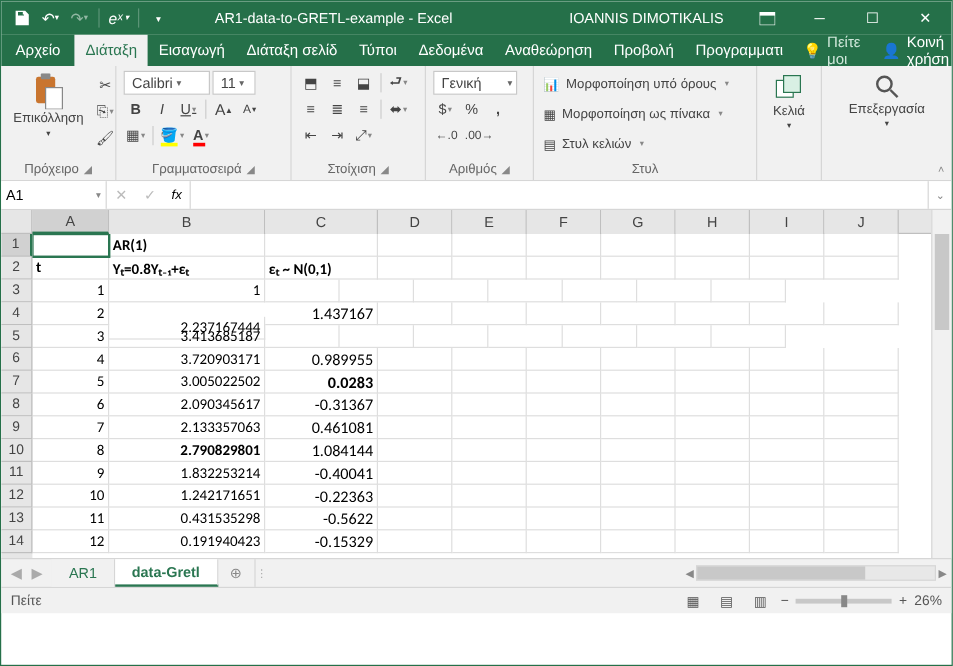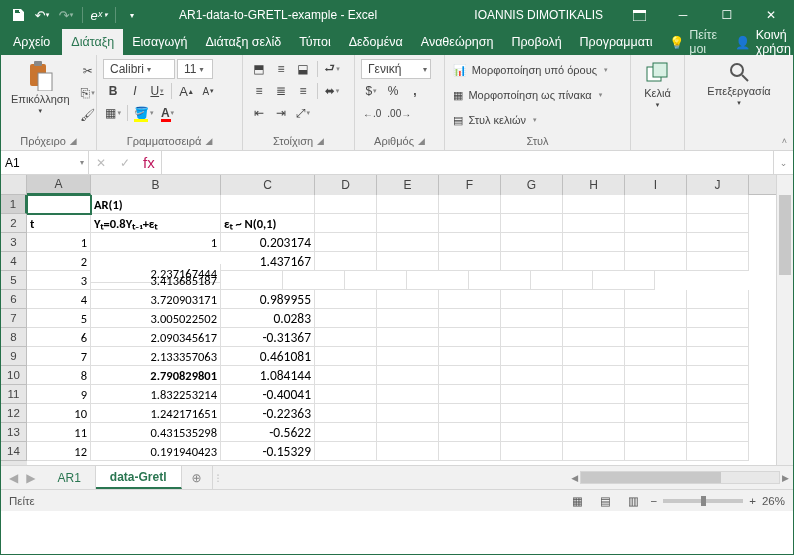--- a/index.html
+++ b/index.html
@@ -40,21 +40,21 @@
 .italic{font-style:italic}
 .underline{text-decoration:underline}
 .style-item{display:flex;align-items:center;gap:5px;height:22px;padding:0 2px;cursor:pointer;white-space:nowrap}
 .style-item .dd{font-size:7px;color:#888;margin-left:2px}
 .namebox-row{height:24px;background:#fff;border-bottom:1px solid #d6d6d6;display:flex;align-items:stretch}
 .namebox{width:88px;border-right:1px solid #d6d6d6;display:flex;align-items:center;font-size:12px;padding:0 4px;background:#fff}
 .namebox input{border:none;outline:none;width:100%;font-size:12px}
 .namebox .dd{font-size:8px;color:#888}
 .fx-controls{display:flex;align-items:center;border-right:1px solid #d6d6d6}
 .fx-btn{width:24px;height:100%;display:flex;align-items:center;justify-content:center;color:#bbb;font-size:12px}
-.fx-lab{color:#be185d;padding:0 6px;font-size:15px}
+.fx-lab{font-style:italic;color:#000000;padding:0 6px;font-size:11px}
 .formula-bar{flex:1;display:flex;align-items:center;padding:0 6px;font-size:12px}
 .fb-expand{width:20px;border-left:1px solid #d6d6d6;display:flex;align-items:center;justify-content:center;color:#888;font-size:9px}
 .grid-area{position:relative;height:290px;background:#fff;overflow:hidden}
 .col-headers{position:absolute;top:0;left:0;right:17px;height:20px;display:flex;background:#e6e6e6;border-bottom:1px solid #bfbfbf}
 .corner{width:26px;height:20px;background:#e6e6e6;border-right:1px solid #bfbfbf;border-bottom:1px solid #bfbfbf}
 .ch{height:20px;border-right:1px solid #bfbfbf;display:flex;align-items:center;justify-content:center;font-size:12px;color:#444;background:#e6e6e6}
 .ch.sel{background:#d1d1d1;border-bottom:2px solid #2a7651}
 .row-headers{position:absolute;top:20px;left:0;width:26px;bottom:0;background:#e6e6e6}
 .rh{height:19px;border-bottom:1px solid #bfbfbf;border-right:1px solid #bfbfbf;display:flex;align-items:center;justify-content:center;font-size:11.5px;color:#444;background:#e6e6e6}
 .rh.sel{background:#d1d1d1;border-right:2px solid #2a7651}
@@ -384,21 +384,20 @@
         <div class="cell calibri" style="width: 62px;"></div>
         <div class="cell calibri" style="width: 62px;"></div>
         <div class="cell calibri" style="width: 62px;"></div>
         <div class="cell calibri" style="width: 62px;"></div>
         <div class="cell calibri" style="width: 62px;"></div>
         <div class="cell calibri" style="width: 62px;"></div>
       </div>
       <div class="cell-row">
         <div class="cell calibri right" style="width: 64px;">1</div>
         <div class="cell calibri right" style="width: 130px;">1</div>
-        <div class="cell calibri right" style="width: 94px; font-size: 13.5px;">0.203174</div>
         <div class="cell calibri" style="width: 62px;"></div>
         <div class="cell calibri" style="width: 62px;"></div>
         <div class="cell calibri" style="width: 62px;"></div>
         <div class="cell calibri" style="width: 62px;"></div>
         <div class="cell calibri" style="width: 62px;"></div>
         <div class="cell calibri" style="width: 62px;"></div>
         <div class="cell calibri" style="width: 62px;"></div>
       </div>
       <div class="cell-row">
         <div class="cell calibri right" style="width: 64px;">2</div>
@@ -431,21 +430,21 @@
         <div class="cell calibri" style="width: 62px;"></div>
         <div class="cell calibri" style="width: 62px;"></div>
         <div class="cell calibri" style="width: 62px;"></div>
         <div class="cell calibri" style="width: 62px;"></div>
         <div class="cell calibri" style="width: 62px;"></div>
         <div class="cell calibri" style="width: 62px;"></div>
       </div>
       <div class="cell-row">
         <div class="cell calibri right" style="width: 64px;">5</div>
         <div class="cell calibri right" style="width: 130px;">3.005022502</div>
-        <div class="cell calibri right" style="width: 94px; font-size: 13.5px;">0.0283</div>
+        <div class="cell calibri right" style="width: 94px; font-size: 13.5px; font-weight: bold;">0.0283</div>
         <div class="cell calibri" style="width: 62px;"></div>
         <div class="cell calibri" style="width: 62px;"></div>
         <div class="cell calibri" style="width: 62px;"></div>
         <div class="cell calibri" style="width: 62px;"></div>
         <div class="cell calibri" style="width: 62px;"></div>
         <div class="cell calibri" style="width: 62px;"></div>
         <div class="cell calibri" style="width: 62px;"></div>
       </div>
       <div class="cell-row">
         <div class="cell calibri right" style="width: 64px;">6</div>

